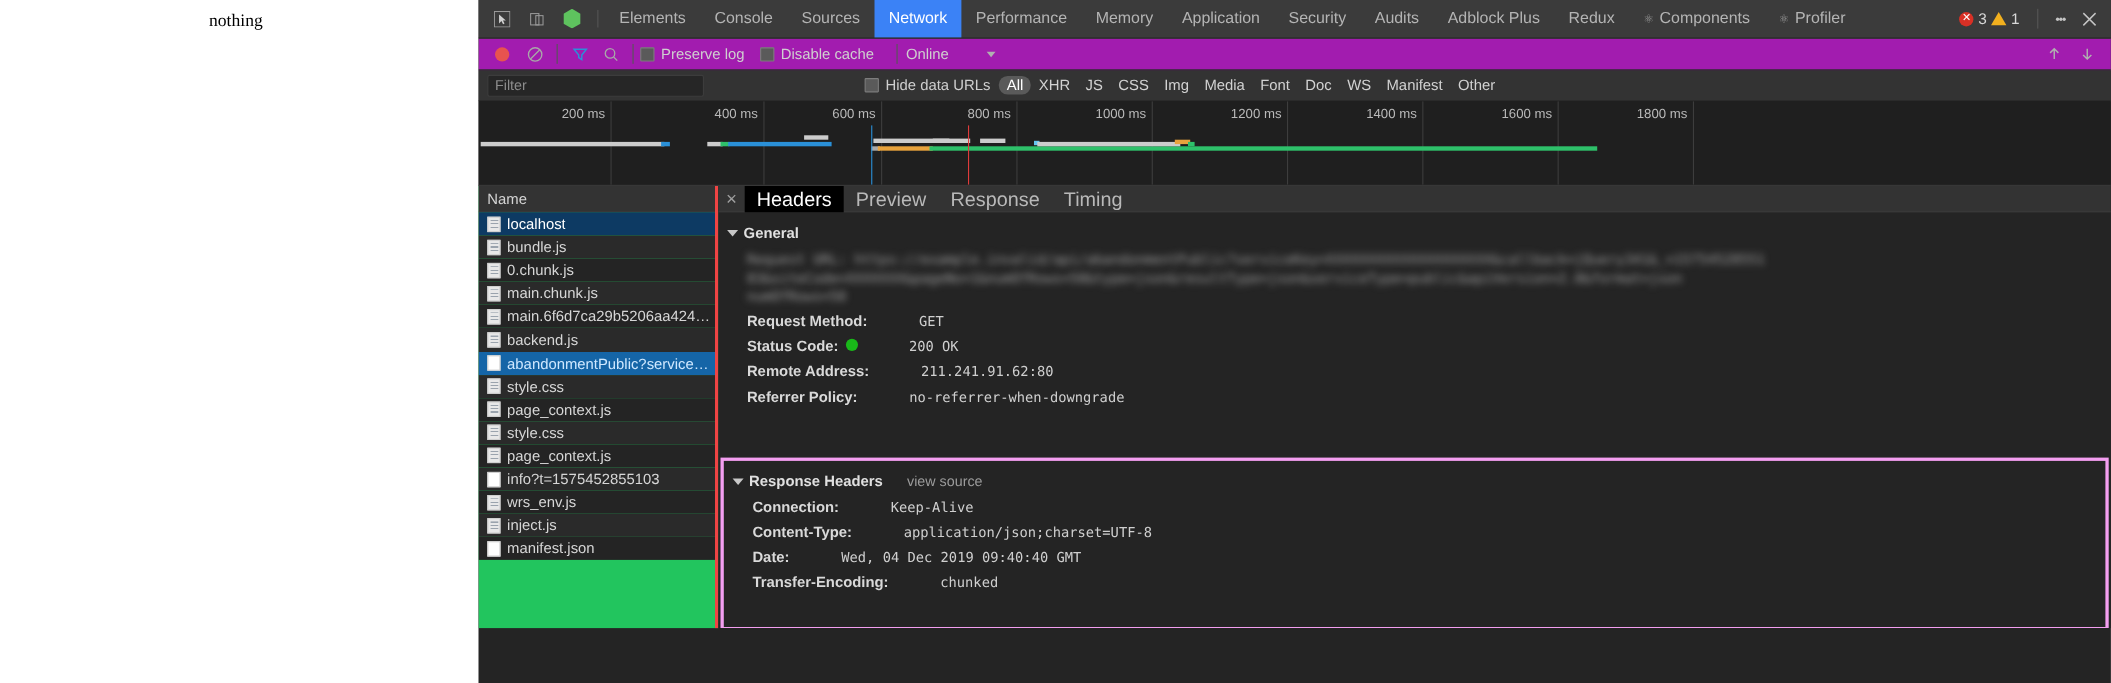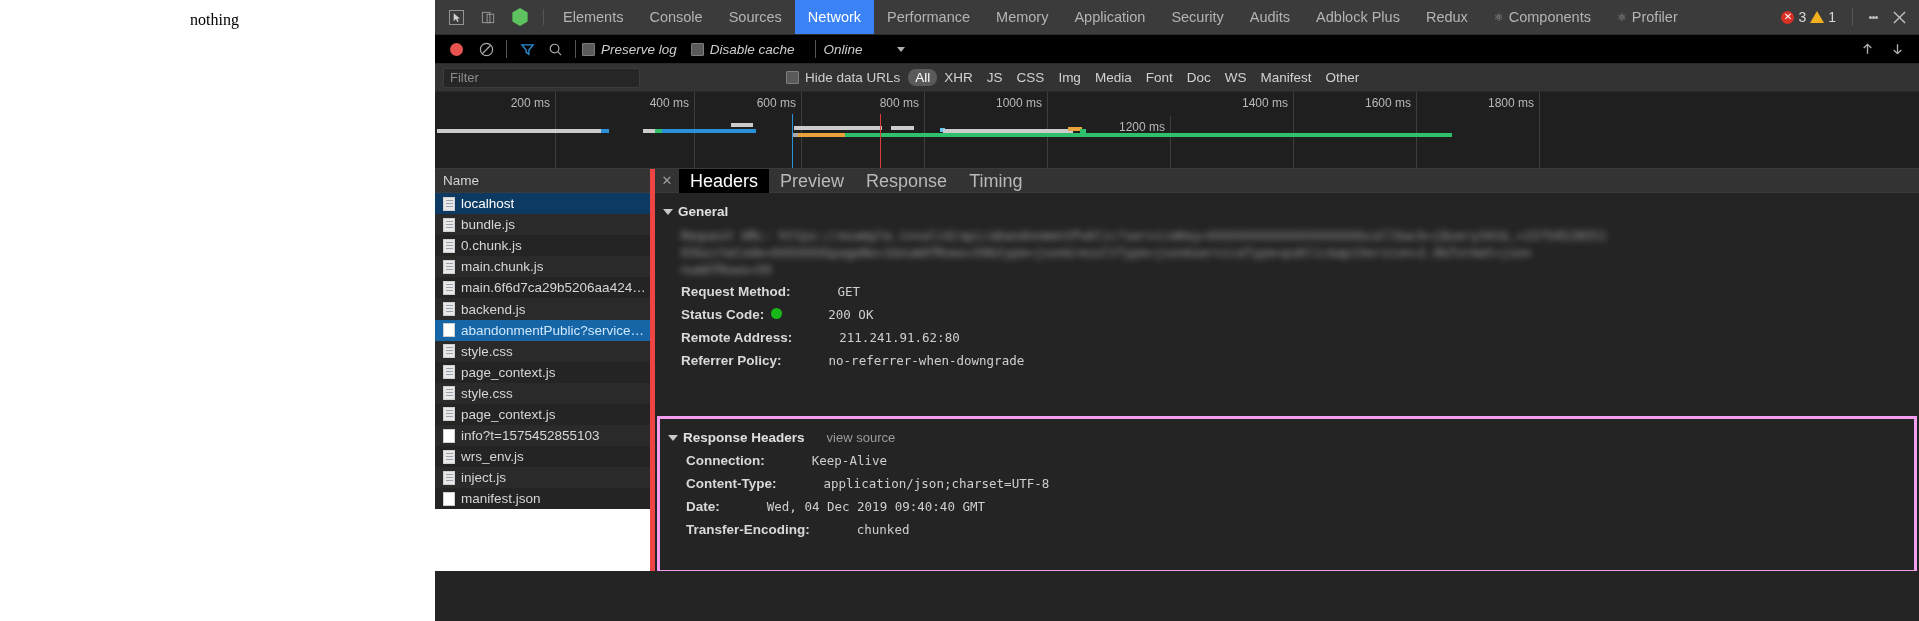--- a/index.html
+++ b/index.html
@@ -140,29 +140,28 @@
     color: #c4c4c4;
   }
   .kebab span {
     display:block; width: 3px; height: 3px; border-radius: 50%;
     background: #c4c4c4; margin: 1.5px 0;
   }
 
   
   .controlbar {
     height: 28px;
-    background: #000000;
+    background: #a21caf;
     display: flex;
     align-items: center;
     padding: 0 8px;
     border-bottom: 1px solid #2a2a2a;
     font-size: 13.5px;
     color: #cfcfcf;
     white-space: nowrap;
-    font-style: italic;
   }
   .rec-dot {
     width: 13px; height: 13px; border-radius: 50%;
     background: #e8534f; margin: 0 9px 0 7px;
   }
   .ctl-icon {
     width: 20px; height: 20px;
     display: flex; align-items:center; justify-content:center;
     color: #a8a8a8;
     margin: 0 4px;
@@ -274,22 +273,22 @@
     width: 1px;
   }
 
   
   .lower {
     display: flex;
     height: 402px;
   }
   .namecol {
     width: 215px;
-    background: #ffffff;
-    border-right: 5px solid #ef4444;
+    background: #22c55e;
+    border-right: 3px solid #ef4444;
     flex: 0 0 215px;
     overflow: hidden;
   }
   .name-header {
     height: 23px;
     display: flex; align-items: center;
     padding-left: 8px;
     font-size: 13.5px;
     color: #d4d4d4;
     background: #333333;
@@ -610,21 +609,21 @@
           </div>
         <div class="ov-tick" style="left:243px;width:123px;">
             <span class="ov-tick-label">600 ms</span>
           </div>
         <div class="ov-tick" style="left:366px;width:123px;">
             <span class="ov-tick-label">800 ms</span>
           </div>
         <div class="ov-tick" style="left:489px;width:123px;">
             <span class="ov-tick-label">1000 ms</span>
           </div>
-        <div class="ov-tick" style="left:612px;width:123px;margin-top:24px;">
+        <div class="ov-tick" style="left:612px;width:123px;">
             <span class="ov-tick-label">1200 ms</span>
           </div>
         <div class="ov-tick" style="left:735px;width:123px;">
             <span class="ov-tick-label">1400 ms</span>
           </div>
         <div class="ov-tick" style="left:858px;width:123px;">
             <span class="ov-tick-label">1600 ms</span>
           </div>
         <div class="ov-tick" style="left:981px;width:123px;">
             <span class="ov-tick-label">1800 ms</span>

